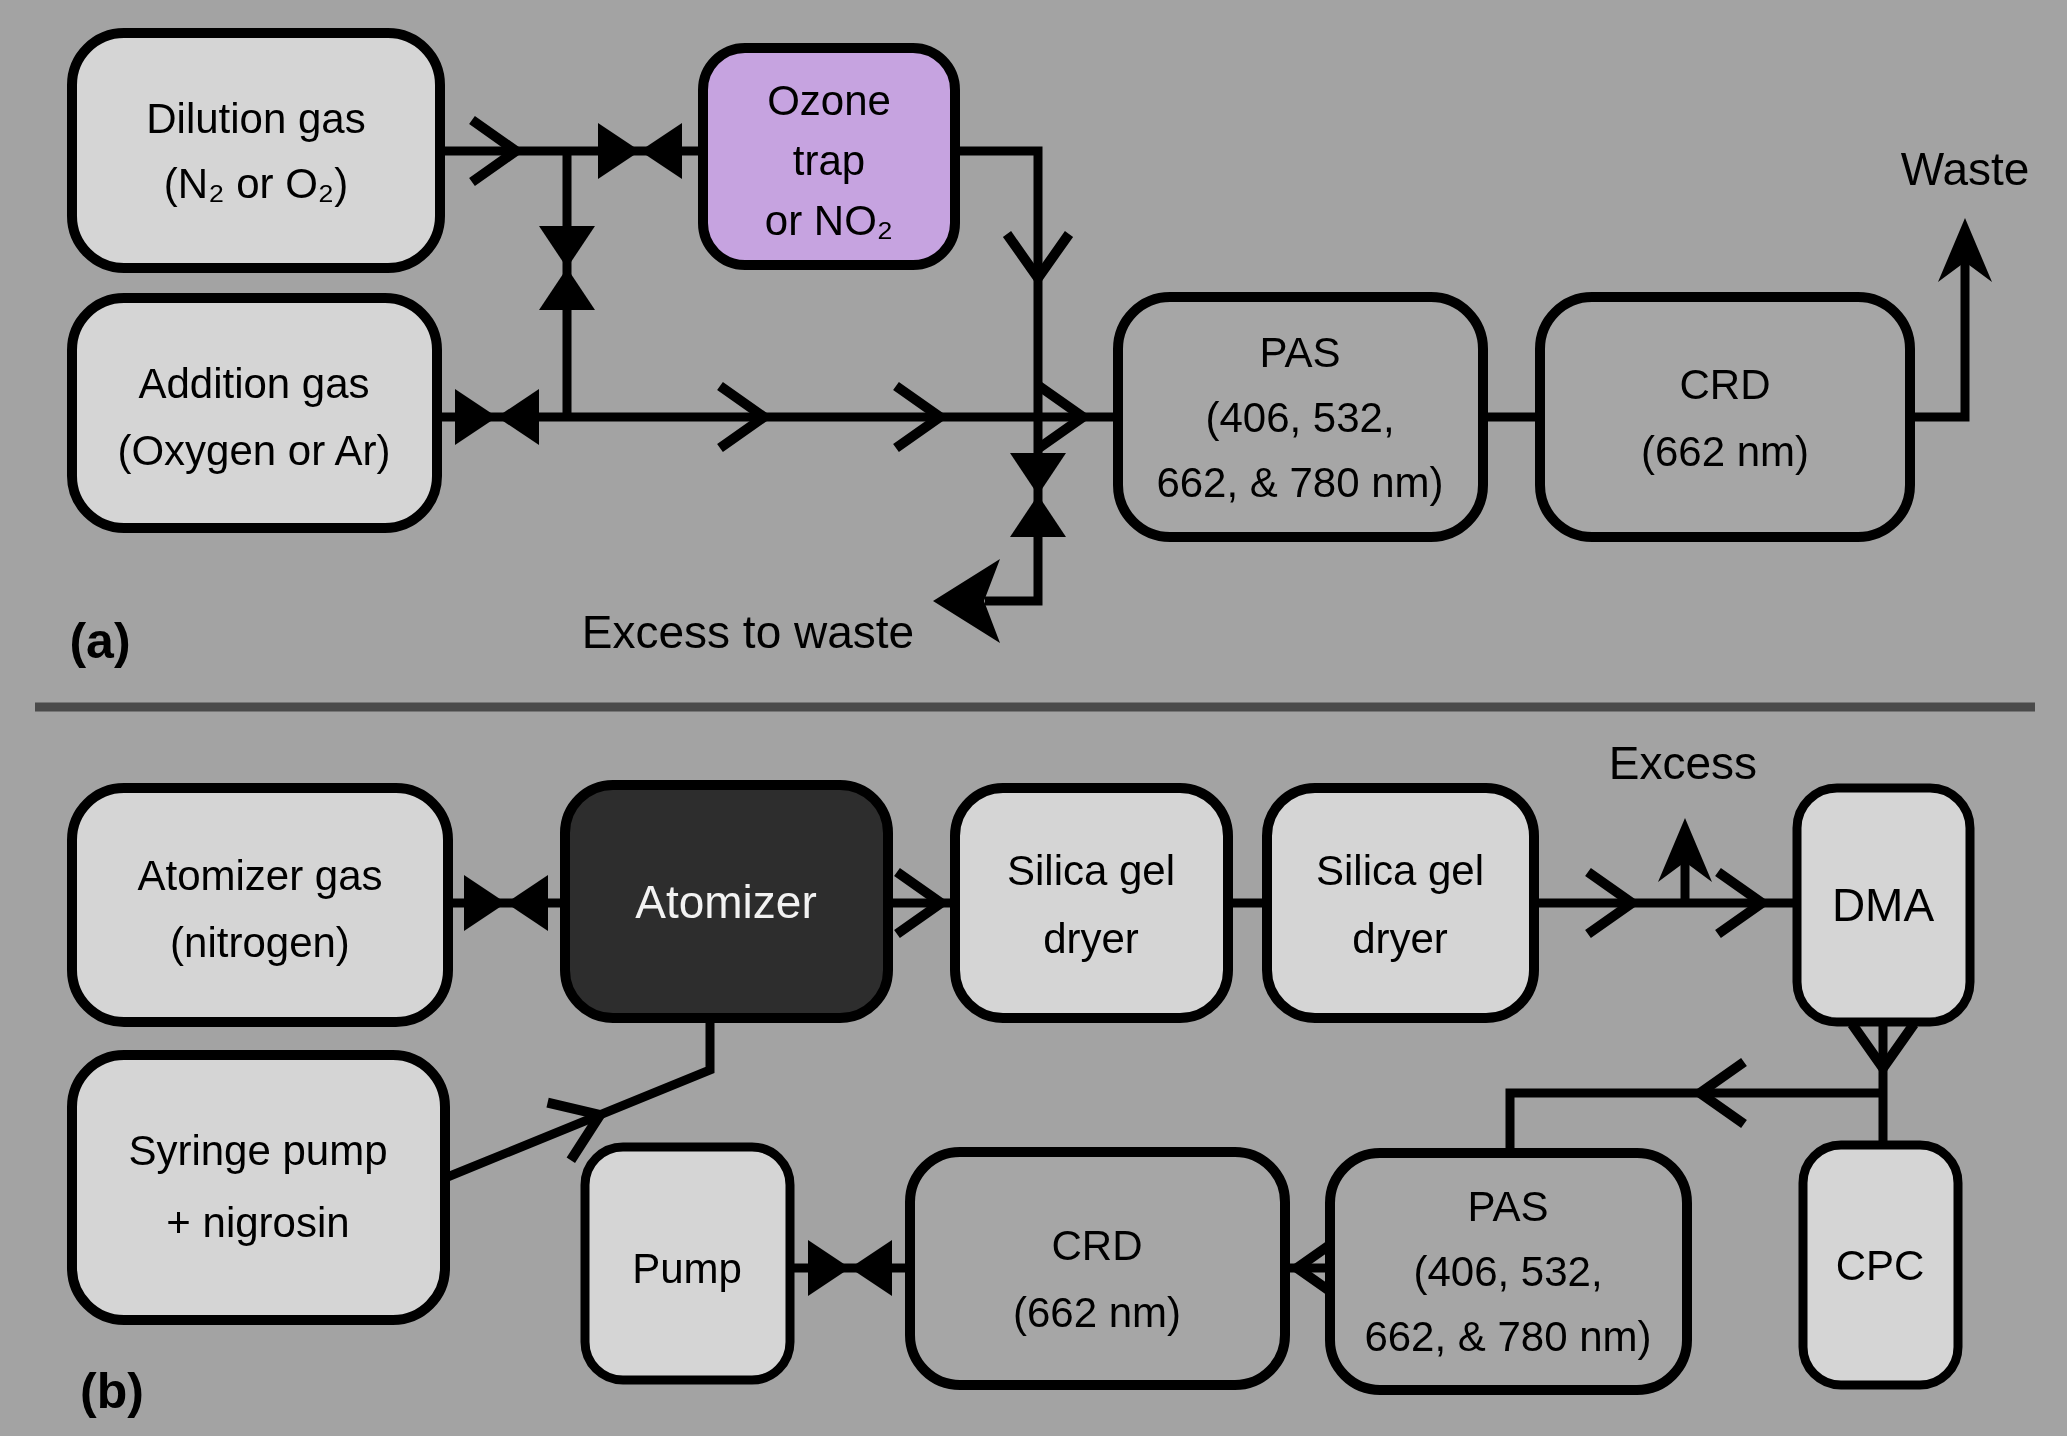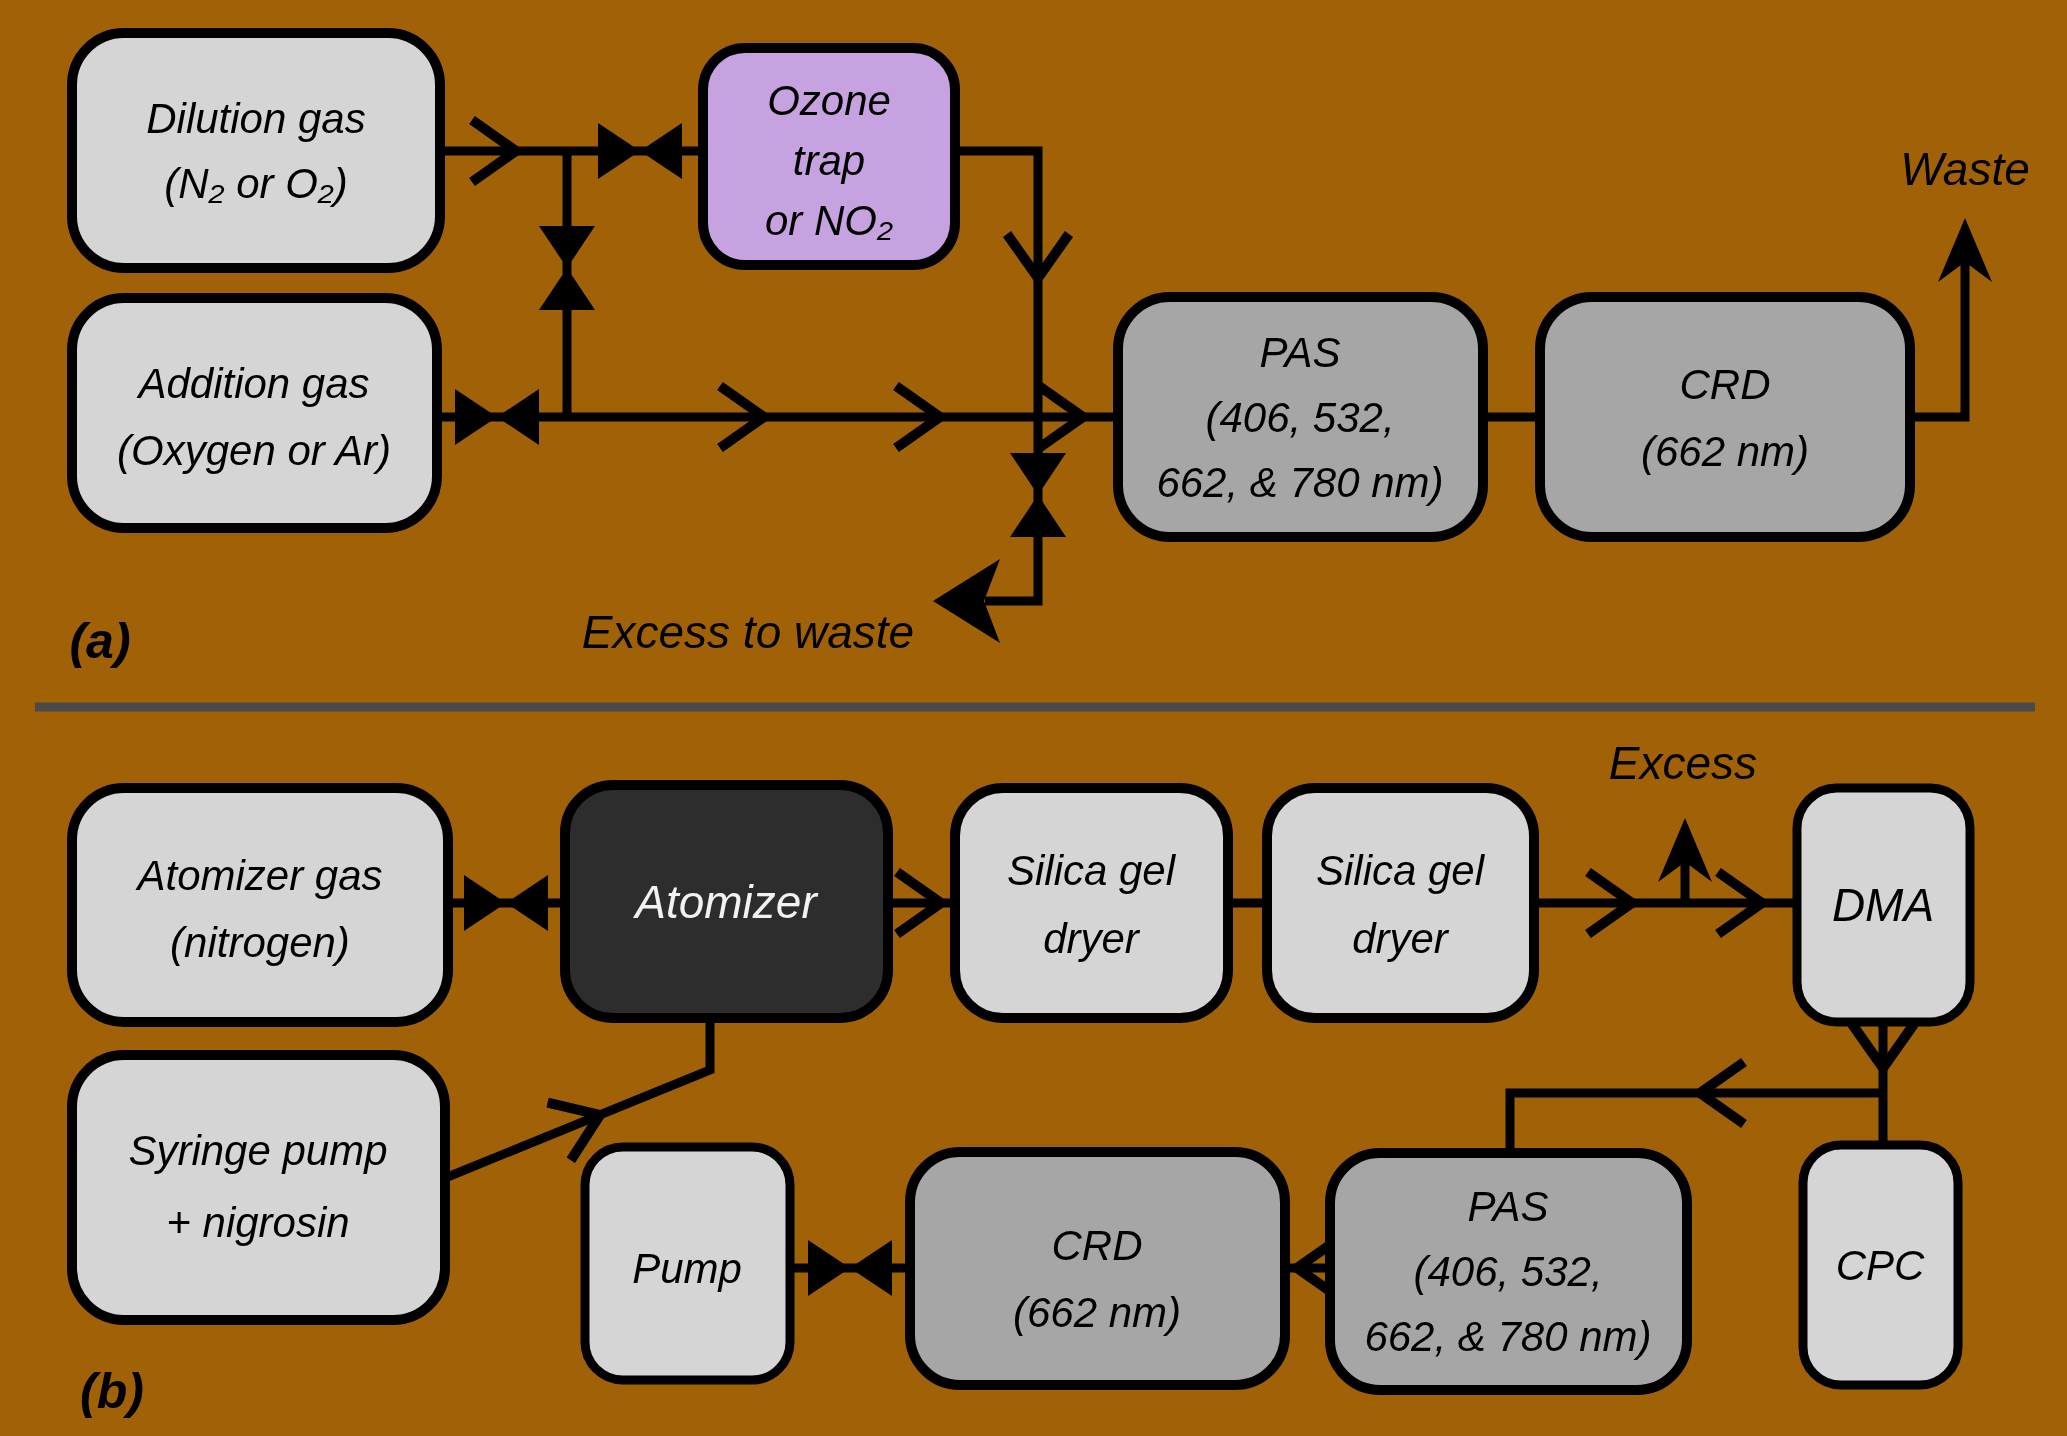--- a/index.html
+++ b/index.html
@@ -1,17 +1,17 @@
 <!DOCTYPE html>
 <html><head>
 <meta charset="utf-8">
 <style>
   html,body{margin:0;padding:0;background:#ffffff;}
-  .stage{position:relative;width:2067px;height:1436px;background:#a16207;
-         font-family:"Liberation Sans","DejaVu Sans",sans-serif;font-style:italic;}
+  .stage{position:relative;width:2067px;height:1436px;background:#a3a3a3;
+         font-family:"Liberation Sans","DejaVu Sans",sans-serif;}
   svg{display:block;}
   .node{stroke:#000000;stroke-width:10;}
   .node-sm{stroke:#000000;stroke-width:9;}
   .flow{stroke:#000000;stroke-width:9;fill:none;}
   .chev{stroke:#000000;stroke-width:10;fill:none;stroke-linecap:butt;stroke-linejoin:miter;}
   .solid{fill:#000000;stroke:none;}
   .lbl{fill:#000000;font-size:42px;text-anchor:middle;}
   .lbl-big{fill:#000000;font-size:46px;text-anchor:middle;}
   .lbl-white{fill:#f2f2f2;font-size:46px;text-anchor:middle;}
   .tag{fill:#000000;font-size:50px;font-weight:bold;text-anchor:middle;}

